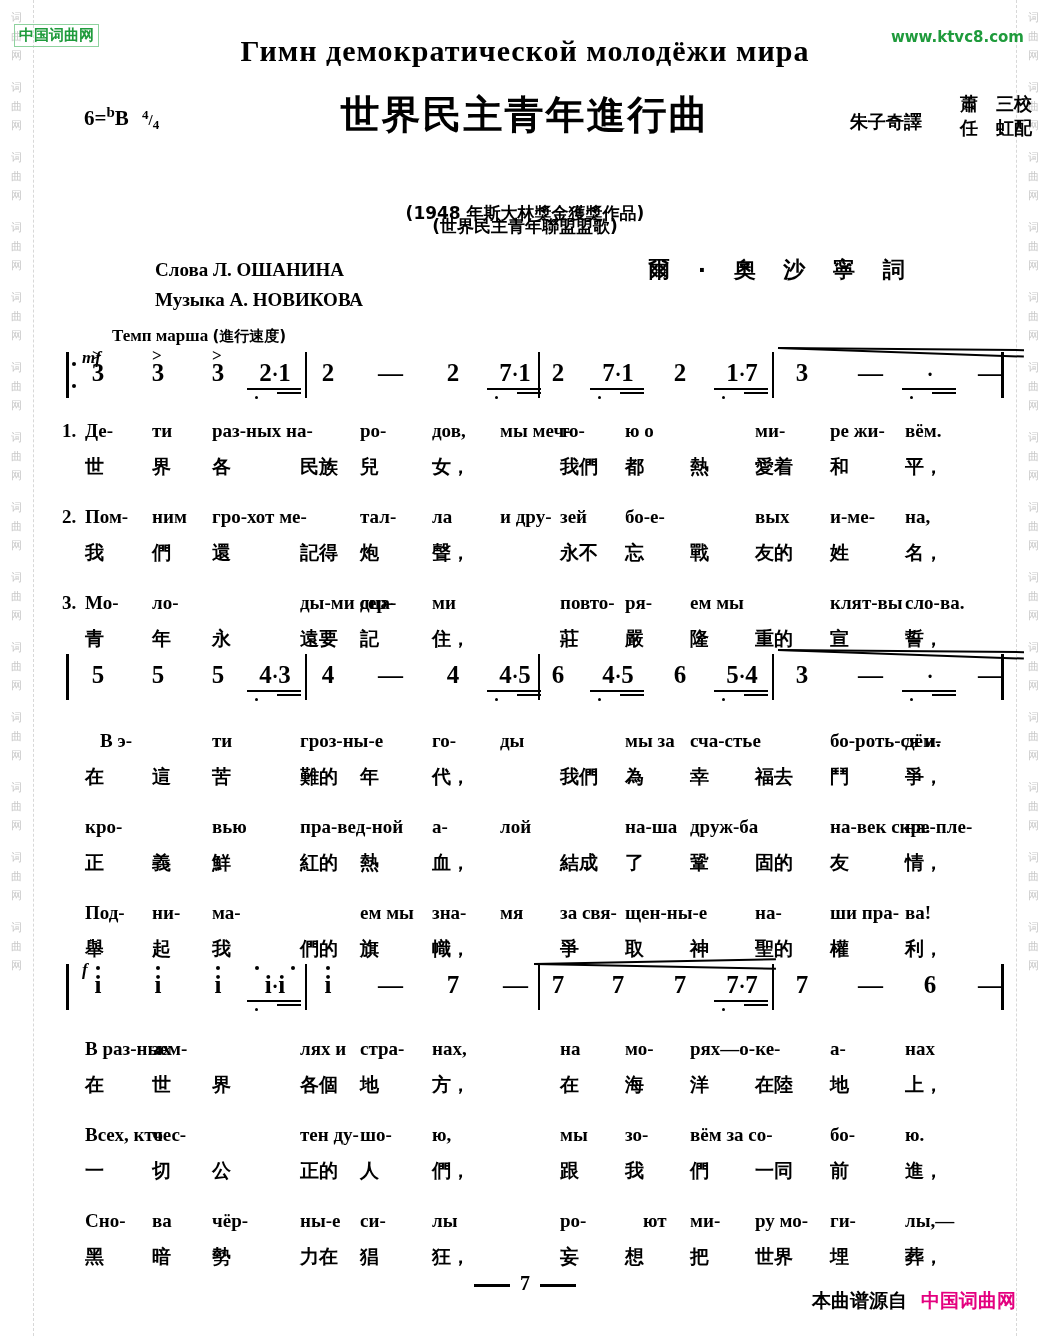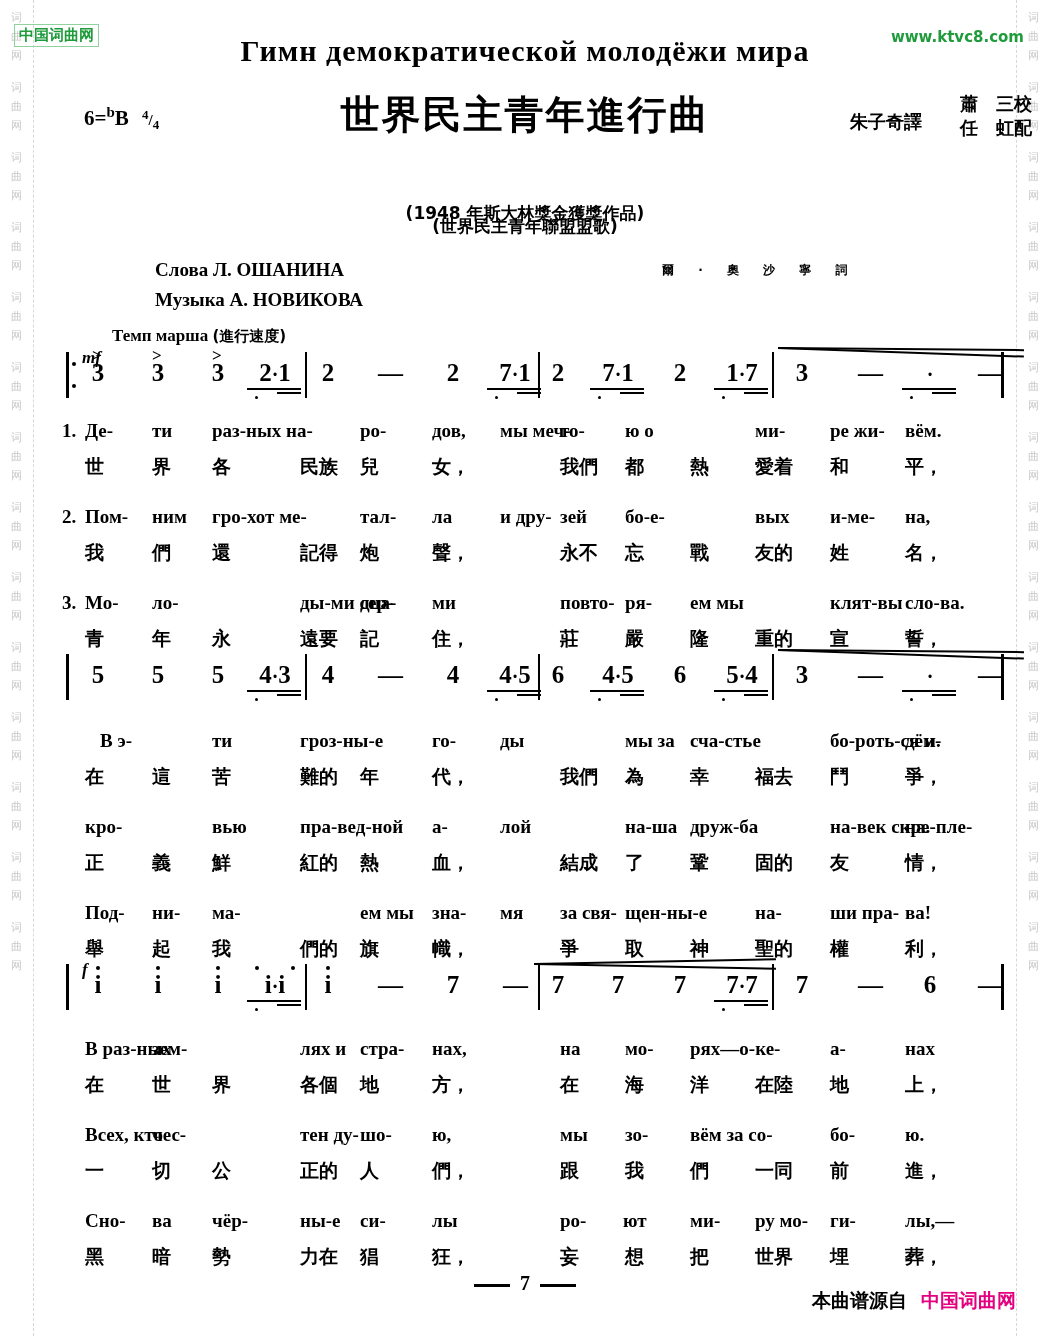--- a/index.html
+++ b/index.html
@@ -80,23 +80,22 @@
   }
 
   .author-left{
     position:absolute;left:155px;top:255px;
     font-family:"Liberation Serif", serif;
     font-size:19px;font-weight:bold;line-height:30px;
   }
   .author-right{
     position:absolute;left:648px;top:255px;
     font-family:"DejaVu Sans", sans-serif;
-    font-size:12px;font-weight:bold;line-height:30px;
+    font-size:22px;font-weight:bold;line-height:30px;
     letter-spacing:10px;
-    margin-left:14px;
   }
   .tempo{
     position:absolute;left:112px;top:326px;
     font-family:"Liberation Serif", serif;
     font-size:17px;font-weight:bold;
   }
   .tempo .cn{font-family:"DejaVu Sans",sans-serif;font-size:15px;}
 
   
   .staff{position:absolute;left:60px;width:945px;height:52px;}
@@ -684,21 +683,21 @@
       <div class="lyr cn" style="left: 905px;">進，</div>
     </div>
     <div class="lyricline" style="margin-top: 18px;">
       <div class="lyr" style="left: 85px;">Сно-</div>
       <div class="lyr" style="left: 152px;">ва</div>
       <div class="lyr" style="left: 212px;">чёр-</div>
       <div class="lyr" style="left: 300px;">ны-е</div>
       <div class="lyr" style="left: 360px;">си-</div>
       <div class="lyr" style="left: 432px;">лы</div>
       <div class="lyr" style="left: 560px;">ро-</div>
-      <div class="lyr" style="left: 623px; text-align: center;">ют</div>
+      <div class="lyr" style="left: 643px; text-align: center;">ют</div>
       <div class="lyr" style="left: 690px;">ми-</div>
       <div class="lyr" style="left: 755px;">ру мо-</div>
       <div class="lyr" style="left: 830px;">ги-</div>
       <div class="lyr" style="left: 905px;">лы,—</div>
     </div>
     <div class="lyricline" style="margin-top: 0px;">
       <div class="lyr cn" style="left: 85px;">黑</div>
       <div class="lyr cn" style="left: 152px;">暗</div>
       <div class="lyr cn" style="left: 212px;">勢</div>
       <div class="lyr cn" style="left: 300px;">力在</div>

